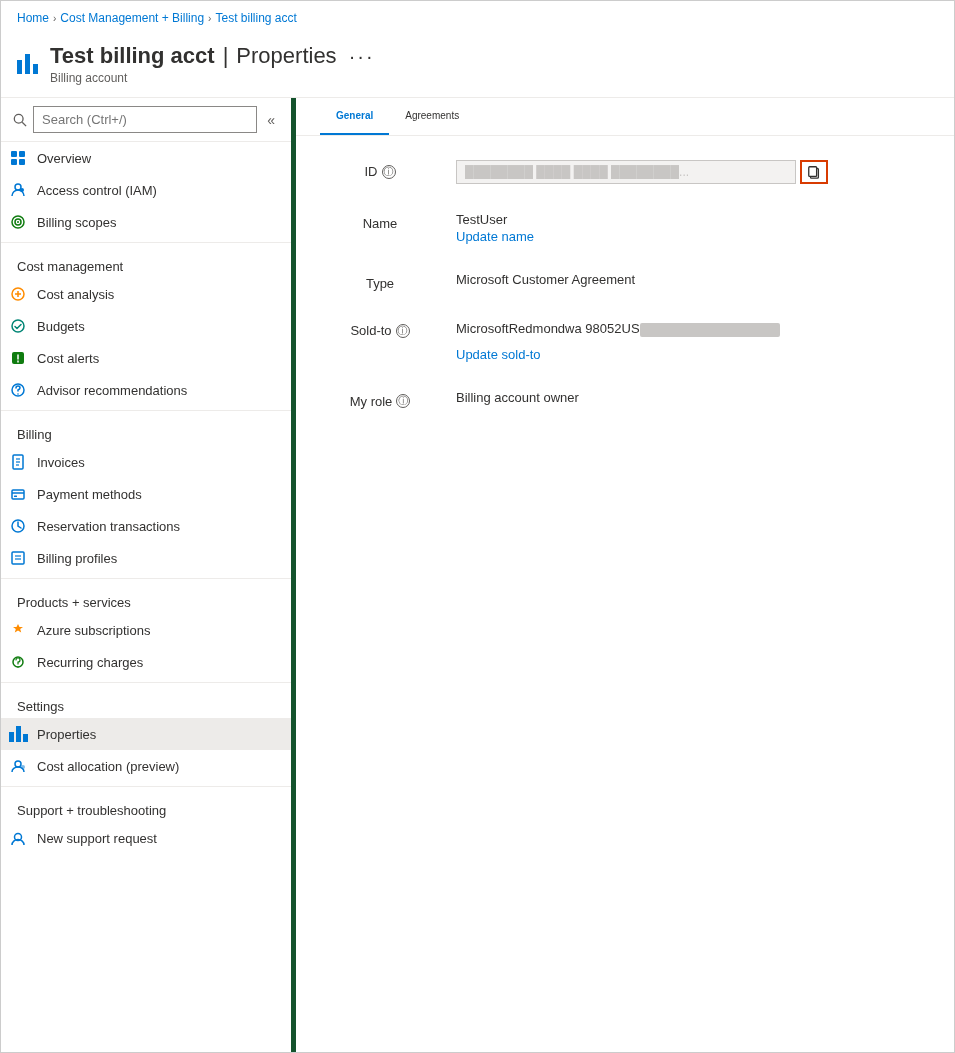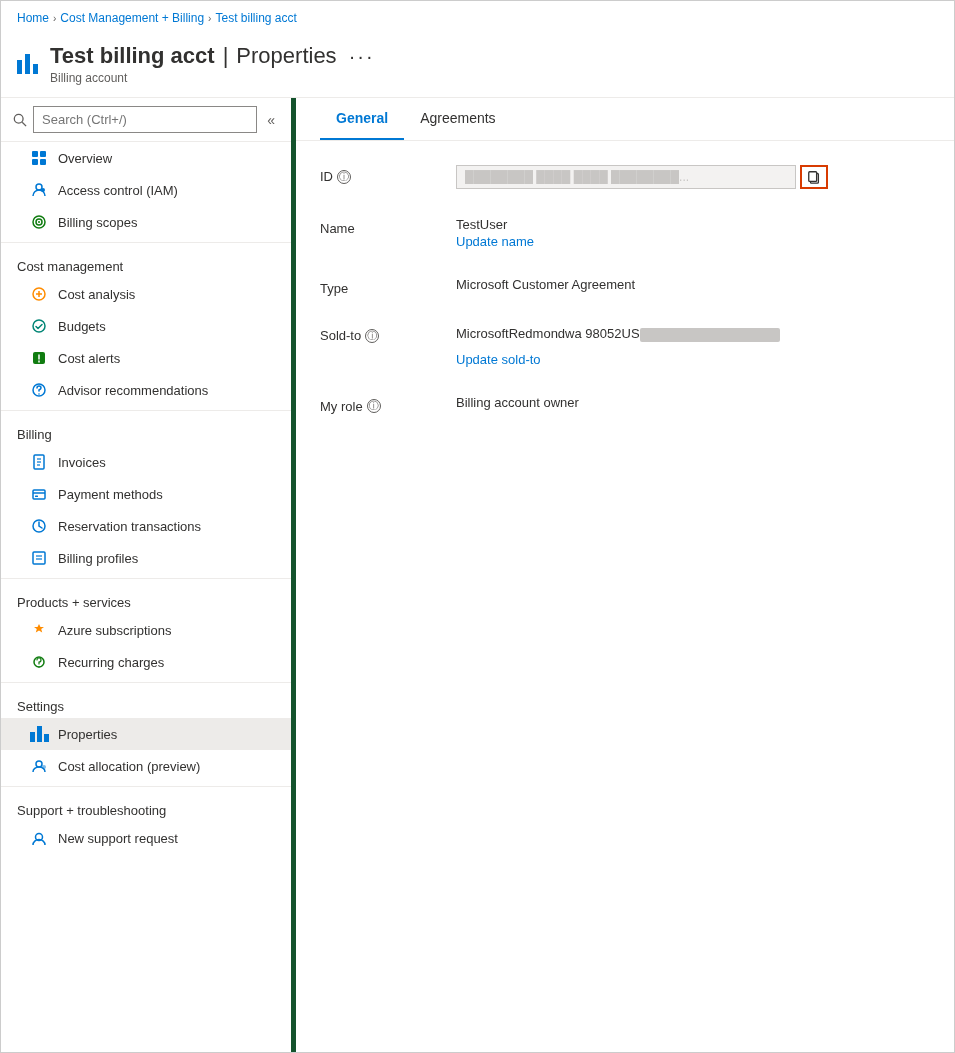--- a/index.html
+++ b/index.html
@@ -31,44 +31,44 @@
     
     .main-layout { display: flex; flex: 1; }
     
     
     .sidebar { width: 295px; min-width: 295px; border-right: 5px solid #14532d; padding: 0; overflow-y: auto; background: #fff; }
     
     .search-box { display: flex; align-items: center; padding: 8px 12px; border-bottom: 1px solid #edebe9; gap: 6px; }
     .search-box input { flex: 1; border: 1px solid #8a8886; padding: 5px 8px; font-size: 13px; color: #323130; outline: none; background: #fff; }
     .collapse-btn { background: none; border: none; cursor: pointer; font-size: 14px; color: #605e5c; padding: 2px 4px; }
     
-    .nav-item { display: flex; align-items: center; padding: 7px 29px; cursor: pointer; gap: 10px; color: #323130; font-size: 13px; }
+    .nav-item { display: flex; align-items: center; padding: 7px 8px; cursor: pointer; gap: 10px; color: #323130; font-size: 13px; }
     .nav-item.active { background: #edebe9; font-weight: 500; }
     .nav-item .nav-icon { width: 18px; height: 18px; display: flex; align-items: center; justify-content: center; flex-shrink: 0; }
     
     .nav-section-title { font-size: 13px; font-weight: 400; color: #323130; padding: 12px 16px 4px; }
     .nav-divider { border: none; border-top: 1px solid #edebe9; margin: 4px 0; }
     
     
     .icon-blue { color: #0078d4; }
     .icon-green { color: #107c10; }
     .icon-orange { color: #ff8c00; }
     .icon-teal { color: #008575; }
     
     
     .content { flex: 1; padding: 0; overflow-y: auto; }
     
     .tabs-bar { display: flex; padding: 0 24px; border-bottom: 1px solid #edebe9; }
-    .tab { padding: 12px 16px; font-size: 14px; cursor: pointer; border-bottom: 2px solid transparent; color: #323130; }
+    .tab { padding: 12px 16px; font-size: 10px; cursor: pointer; border-bottom: 2px solid transparent; color: #323130; }
     .tab.active { border-bottom: 2px solid #0078d4; color: #0078d4; font-weight: 600; }
     
     .properties-content { padding: 24px; }
     
     .property-row { display: flex; align-items: flex-start; margin-bottom: 28px; gap: 16px; }
-    .property-label { width: 120px; min-width: 120px; font-size: 13px; color: #323130; display: flex; align-items: center; gap: 4px; padding-top: 4px; }
+    .property-label { width: 120px; min-width: 120px; font-size: 13px; color: #323130; display: flex; align-items: center; gap: 4px; padding-top: 4px; justify-content: center; }
     .property-value { flex: 1; }
     .property-value-text { font-size: 13px; color: #323130; }
     
     .id-input-row { display: flex; align-items: center; gap: 4px; }
     .id-input { border: 1px solid #8a8886; padding: 4px 8px; font-size: 12px; color: #605e5c; background: #f3f2f1; width: 340px; overflow: hidden; text-overflow: ellipsis; white-space: nowrap; }
     .copy-btn { border: 2px solid #d83b01; padding: 3px 5px; cursor: pointer; background: #fff; display: flex; align-items: center; justify-content: center; }
     
     .link { color: #0078d4; cursor: pointer; text-decoration: none; font-size: 13px; display: block; margin-top: 2px; }
     
     .sold-to-value { display: flex; flex-direction: row; gap: 0; }

